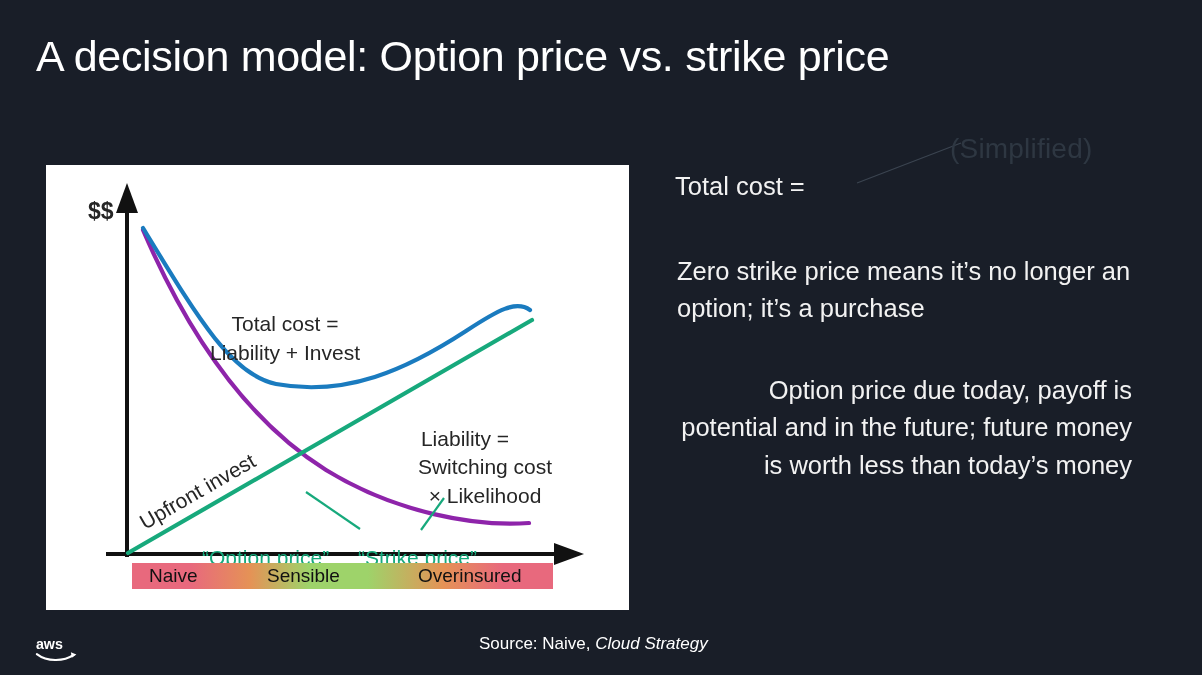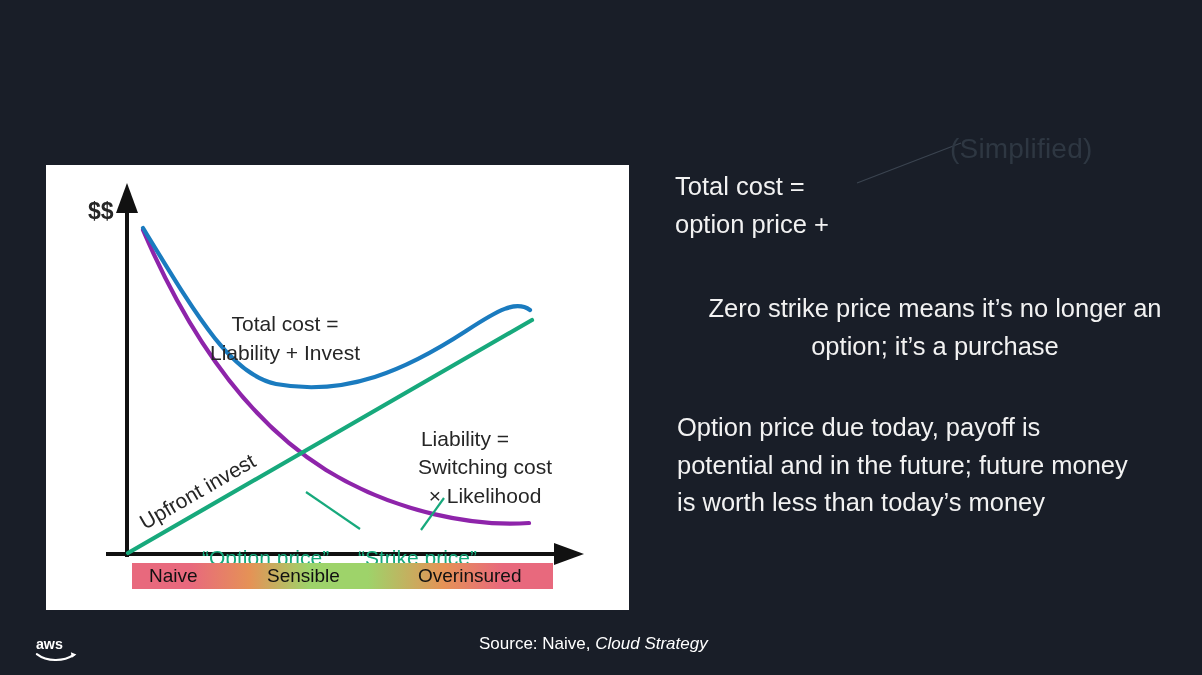--- a/index.html
+++ b/index.html
@@ -65,22 +65,22 @@
     top: 168px;
     width: 520px;
   }
   .para {
     font-size: 25.5px;
     line-height: 37.5px;
     color: #f2f2f2;
     font-weight: 400;
   }
   .para.p1 { margin: 0; }
-  .para.p2 { margin: 47px 0 0 2px; width: 516px; text-align: center; }
-  .para.p3 { margin: 44px 0 10px 2px; width: 455px; }
+  .para.p2 { margin: 47px 0 0 2px; width: 516px; }
+  .para.p3 { margin: 44px 0 10px 2px; width: 455px; text-align: right; }
 
   
   #simplified-note {
     position: absolute;
     left: 950px;
     top: 133px;
     font-size: 28px;
     color: #2e3742;
     letter-spacing: 0.2px;
   }
@@ -116,20 +116,21 @@
     font-size: 17px;
     color: #ffffff;
   }
   #source-note .src-italic { font-style: italic; text-align: right; }
 </style>
 </head>
 <body>
 
 <div id="slide">
 
+  <div id="slide-title">A decision model: Option price vs. strike price</div>
 
   <svg id="simplified-leader" viewBox="0 0 110 45" width="110" height="45" fill="none">
     <line x1="2" y1="43" x2="106" y2="3" stroke="#3b4450" stroke-width="1.2"></line>
   </svg>
 
   <div id="simplified-note">(Simplified)</div>
 
   <div id="chart-panel">
     <svg id="chart-svg" width="583" height="445" viewBox="0 0 583 445">
       <defs>
@@ -180,21 +181,20 @@
       <rect x="86" y="398" width="421" height="26" fill="url(#bandGrad)"></rect>
       <text class="band-label" x="103" y="417">Naive</text>
       <text class="band-label" x="221" y="417">Sensible</text>
       <text class="band-label" x="372" y="417">Overinsured</text>
     </svg>
   </div>
 
   <div id="body-panel">
     <div class="para p1">
       <div>Total cost =</div>
-      <div>option price +</div>
     </div>
     <div class="para p2">Zero strike price means it’s no longer an option; it’s a purchase</div>
     <div class="para p3">Option price due today, payoff is potential and in the future; future money is worth less than today’s money</div>
   </div>
 
   <svg id="footer-logo" viewBox="0 0 100 62" fill="none">
     <text x="2" y="30" font-family="&quot;Liberation Sans&quot;, sans-serif" font-size="31" font-weight="700" fill="#ffffff">aws</text>
     <path d="M4 42 C 26 59, 62 59, 84 44" stroke="#ffffff" stroke-width="4.5" fill="none" stroke-linecap="round"></path>
     <path d="M78 38 L90 43 L80 50 Z" fill="#ffffff"></path>
   </svg>

